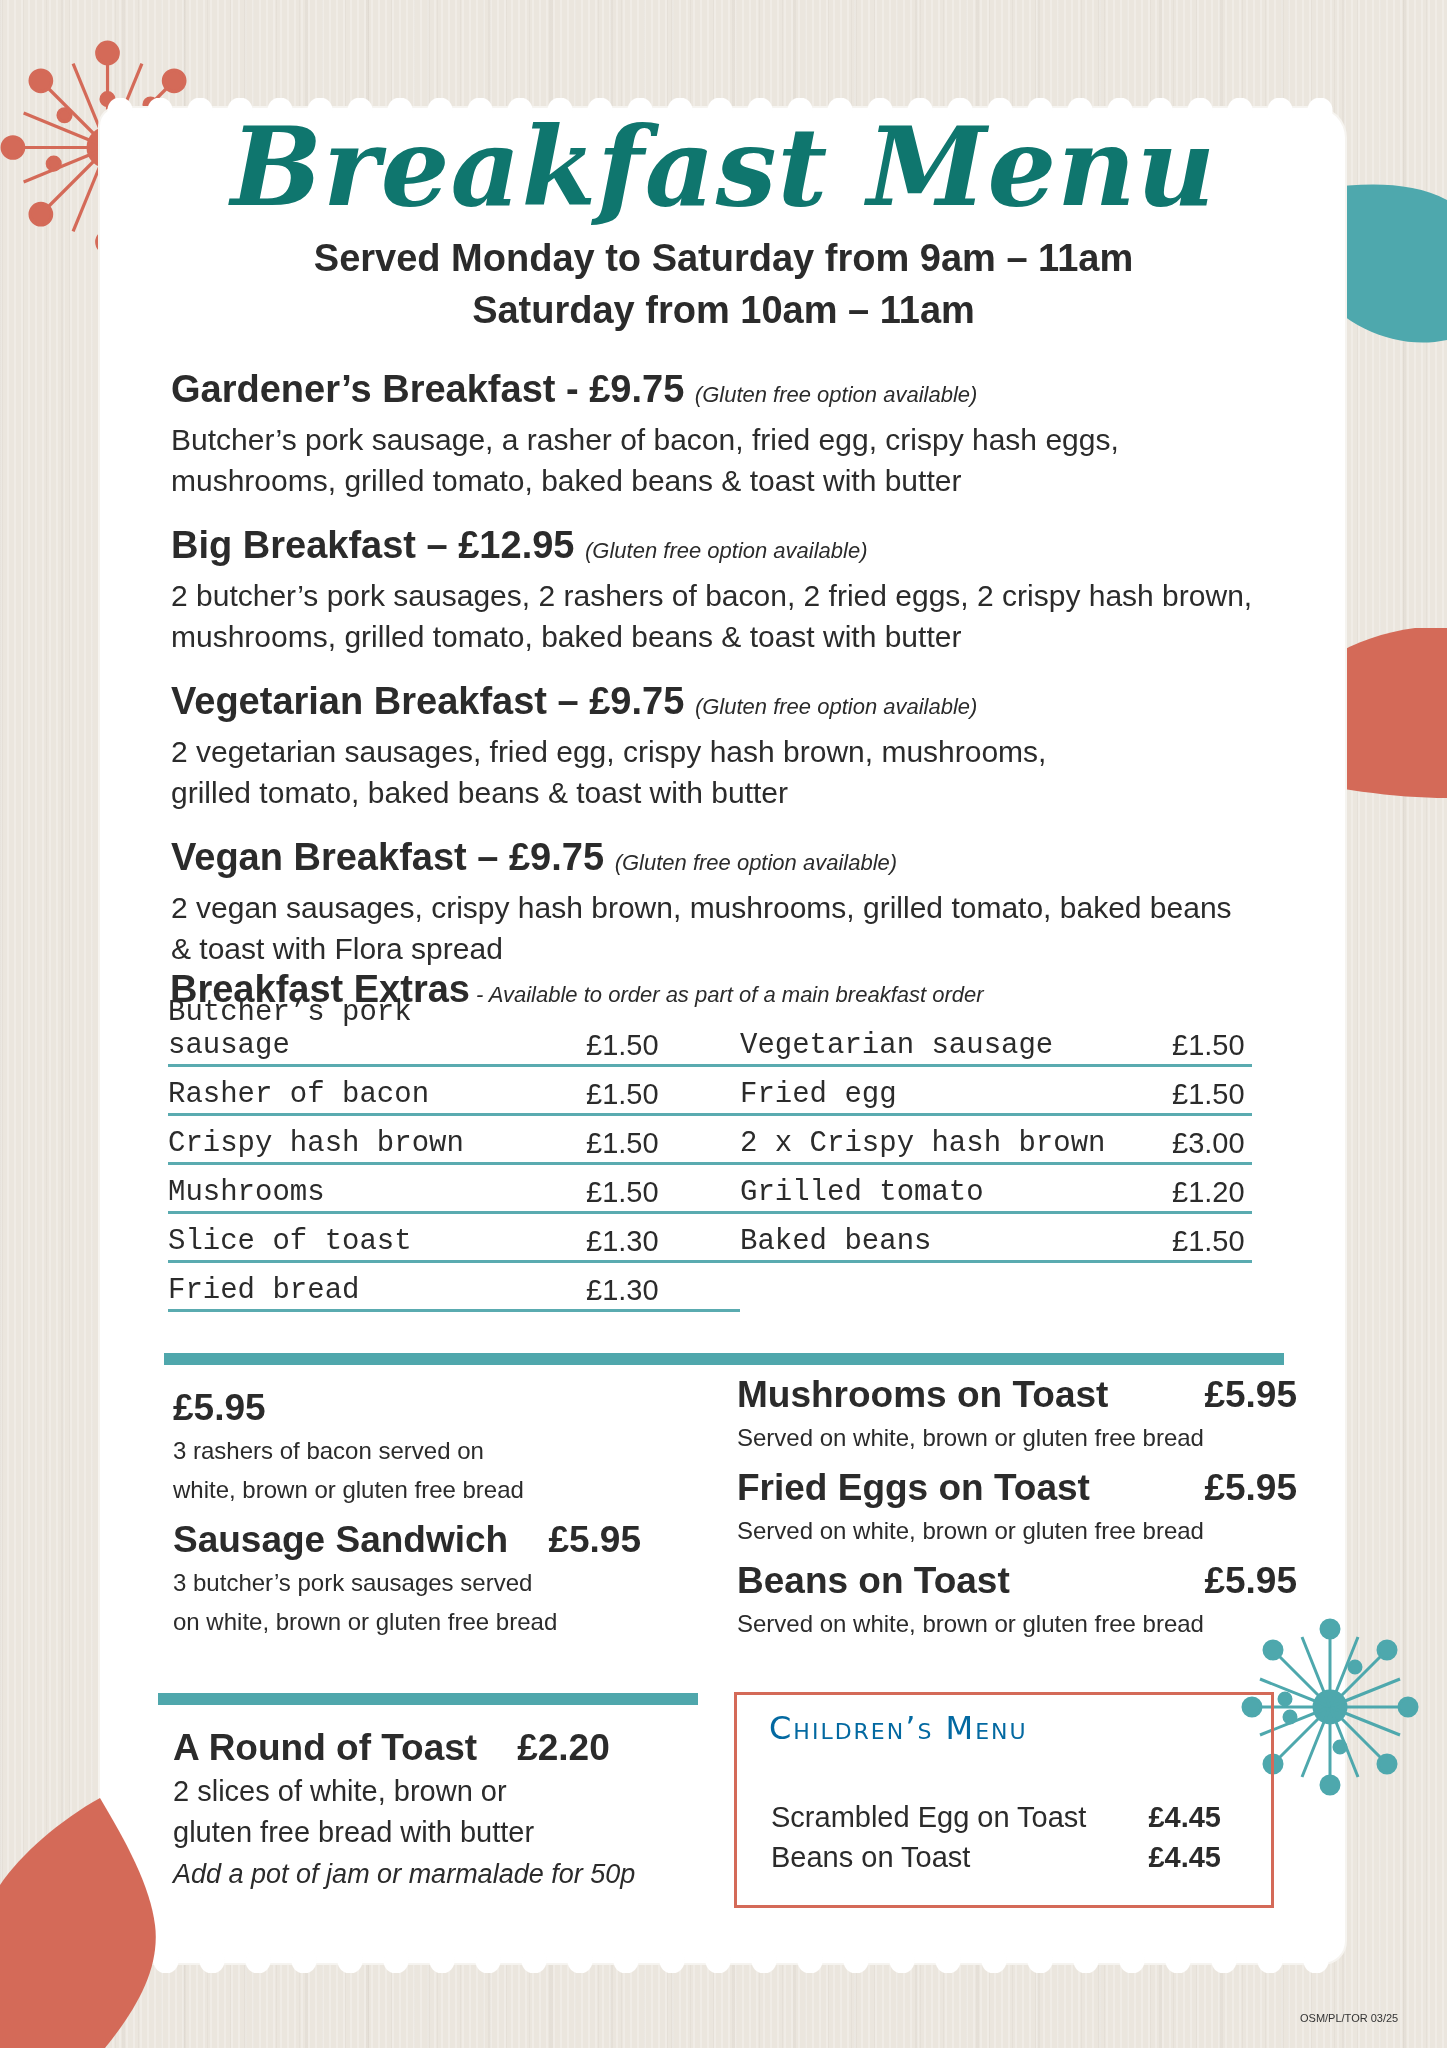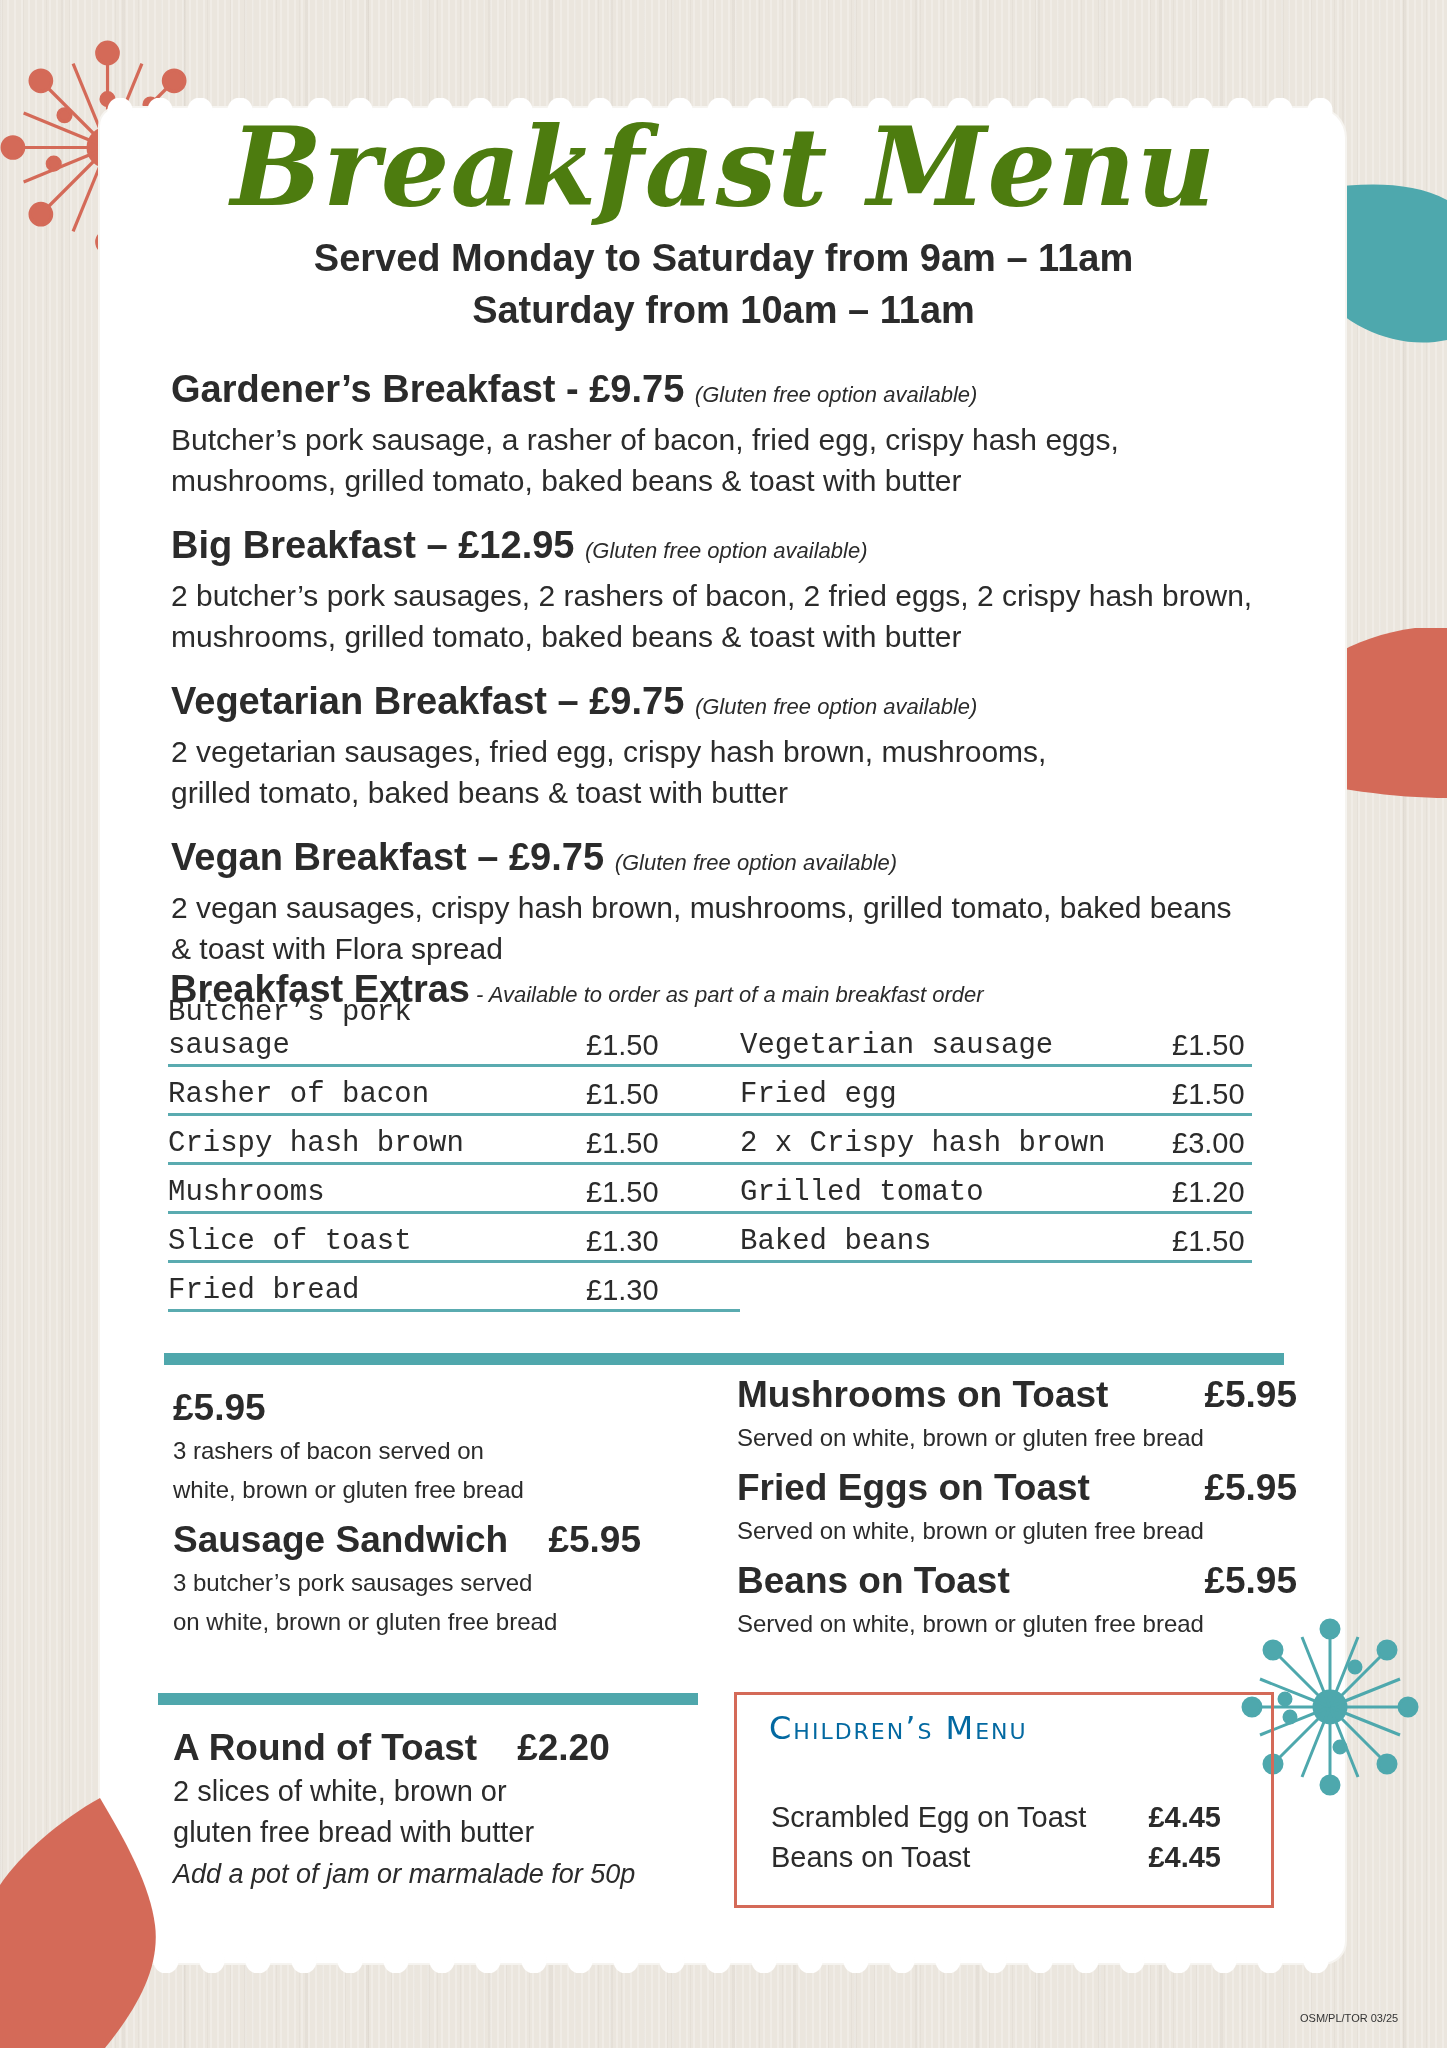--- a/index.html
+++ b/index.html
@@ -25,21 +25,21 @@
   }
   .paper::after {
     content: ""; position: absolute; left: 0; right: 0; bottom: -10px; height: 20px;
     background: radial-gradient(circle at 20px 8px, #fff 12px, transparent 13px) 0 0/46px 20px repeat-x;
   }
   .deco { position: absolute; }
 
   .title {
     position: absolute; left: 0; width: 1447px; top: 108px; text-align: center;
     font-family: "DejaVu Serif", serif; font-style: italic; font-weight: bold;
-    font-size: 108px; color: #4d7c0f; letter-spacing: 1px; line-height: 1.1;
+    font-size: 108px; color: #0f766e; letter-spacing: 1px; line-height: 1.1;
   }
   .hours {
     position: absolute; left: 0; width: 1447px; top: 232px; text-align: center;
     font-family: "Liberation Sans", sans-serif; font-weight: bold; font-size: 38px;
     line-height: 52px; color: #2b2b2b;
   }
 
   .mains { position: absolute; left: 171px; top: 365px; width: 1160px; }
   .main-item { margin-bottom: 20px; }
   .main-head { font-family: "Liberation Sans", sans-serif; font-weight: bold; font-size: 38px; line-height: 48px; white-space: nowrap; }

